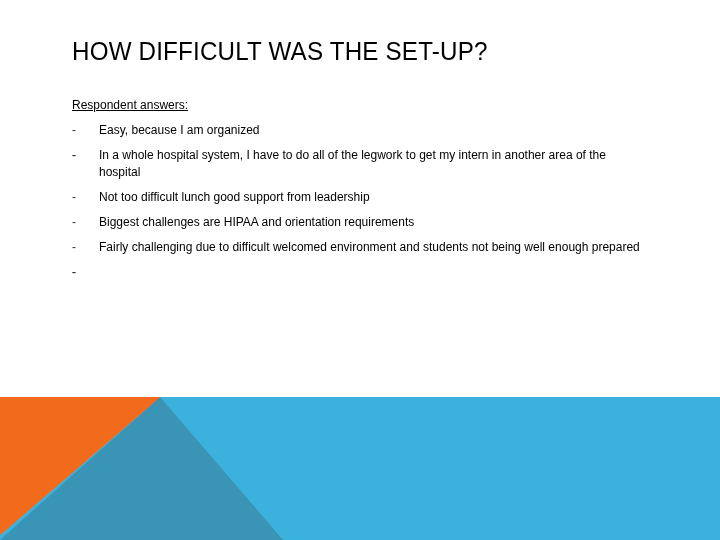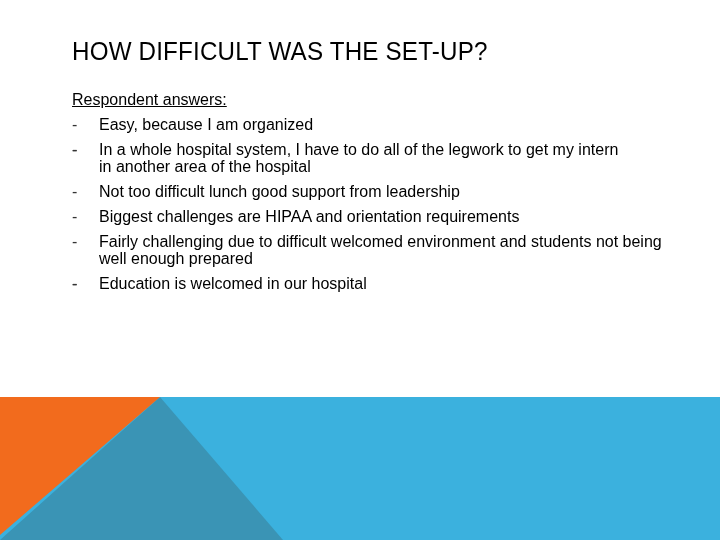--- a/index.html
+++ b/index.html
@@ -11,22 +11,22 @@
   }
   .title {
     position: absolute; left: 72px; top: 36px;
     font-family: "Liberation Sans", sans-serif;
     font-size: 26px; letter-spacing: 0.2px;
     color: #000; margin: 0; font-weight: normal;
     transform: scaleX(0.93); transform-origin: left top;
     white-space: nowrap;
   }
   .content {
-    position: absolute; left: 72px; top: 91px; width: 590px;
-    font-size: 16px; line-height: 17px;
+    position: absolute; left: 72px; top: 97px; width: 590px;
+    font-size: 12px; line-height: 17px;
   }
   .subhead {
     text-decoration: underline; margin: 0 0 8px 0;
   }
   .list { list-style: none; margin: 0; padding: 0; }
   .item { position: relative; padding-left: 27px; margin-bottom: 8px; }
   .dash { position: absolute; left: 0; top: 0; color: #333; }
   .band {
     position: absolute; left: 0; top: 397px; width: 720px; height: 143px;
   }
@@ -40,21 +40,21 @@
 <div class="content">
   <div class="subhead">Respondent answers:</div>
   <ul class="list">
     <li class="item"><span class="dash">-</span><span>Easy, because I am organized</span></li>
     <li class="item"><span class="dash">-</span></li>
     <li class="item" style="width:520px"><span class="dash">-</span><span>In a whole hospital system, I have to do all of the legwork to get my intern in another area of the hospital</span></li>
     <li class="item"><span class="dash">-</span><span>Not too difficult lunch good support from leadership</span></li>
     <li class="item"><span class="dash">-</span><span>Biggest challenges are HIPAA and orientation requirements</span></li>
     <li class="item" style="width:565px"><span class="dash">-</span><span>Fairly challenging due to difficult welcomed environment and students not being well enough prepared</span></li>
     <li class="item" style="width:590px"><span class="dash">-</span></li>
-    <li class="item"><span class="dash">-</span><span>Education is welcomed in our hospital</span></li>
+    <li class="item"><span class="dash">-</span></li>
   </ul>
 </div>
 
 <div class="band">
   <svg width="720" height="143" viewBox="0 0 720 143">
     <rect x="0" y="0" width="720" height="143" fill="#3BB1DE"></rect>
     <polygon points="160,0 283,143 0,143" fill="#3A94B5"></polygon>
     <polygon points="0,0 160,0 0,138" fill="#F26B1D"></polygon>
   </svg>
 </div>

